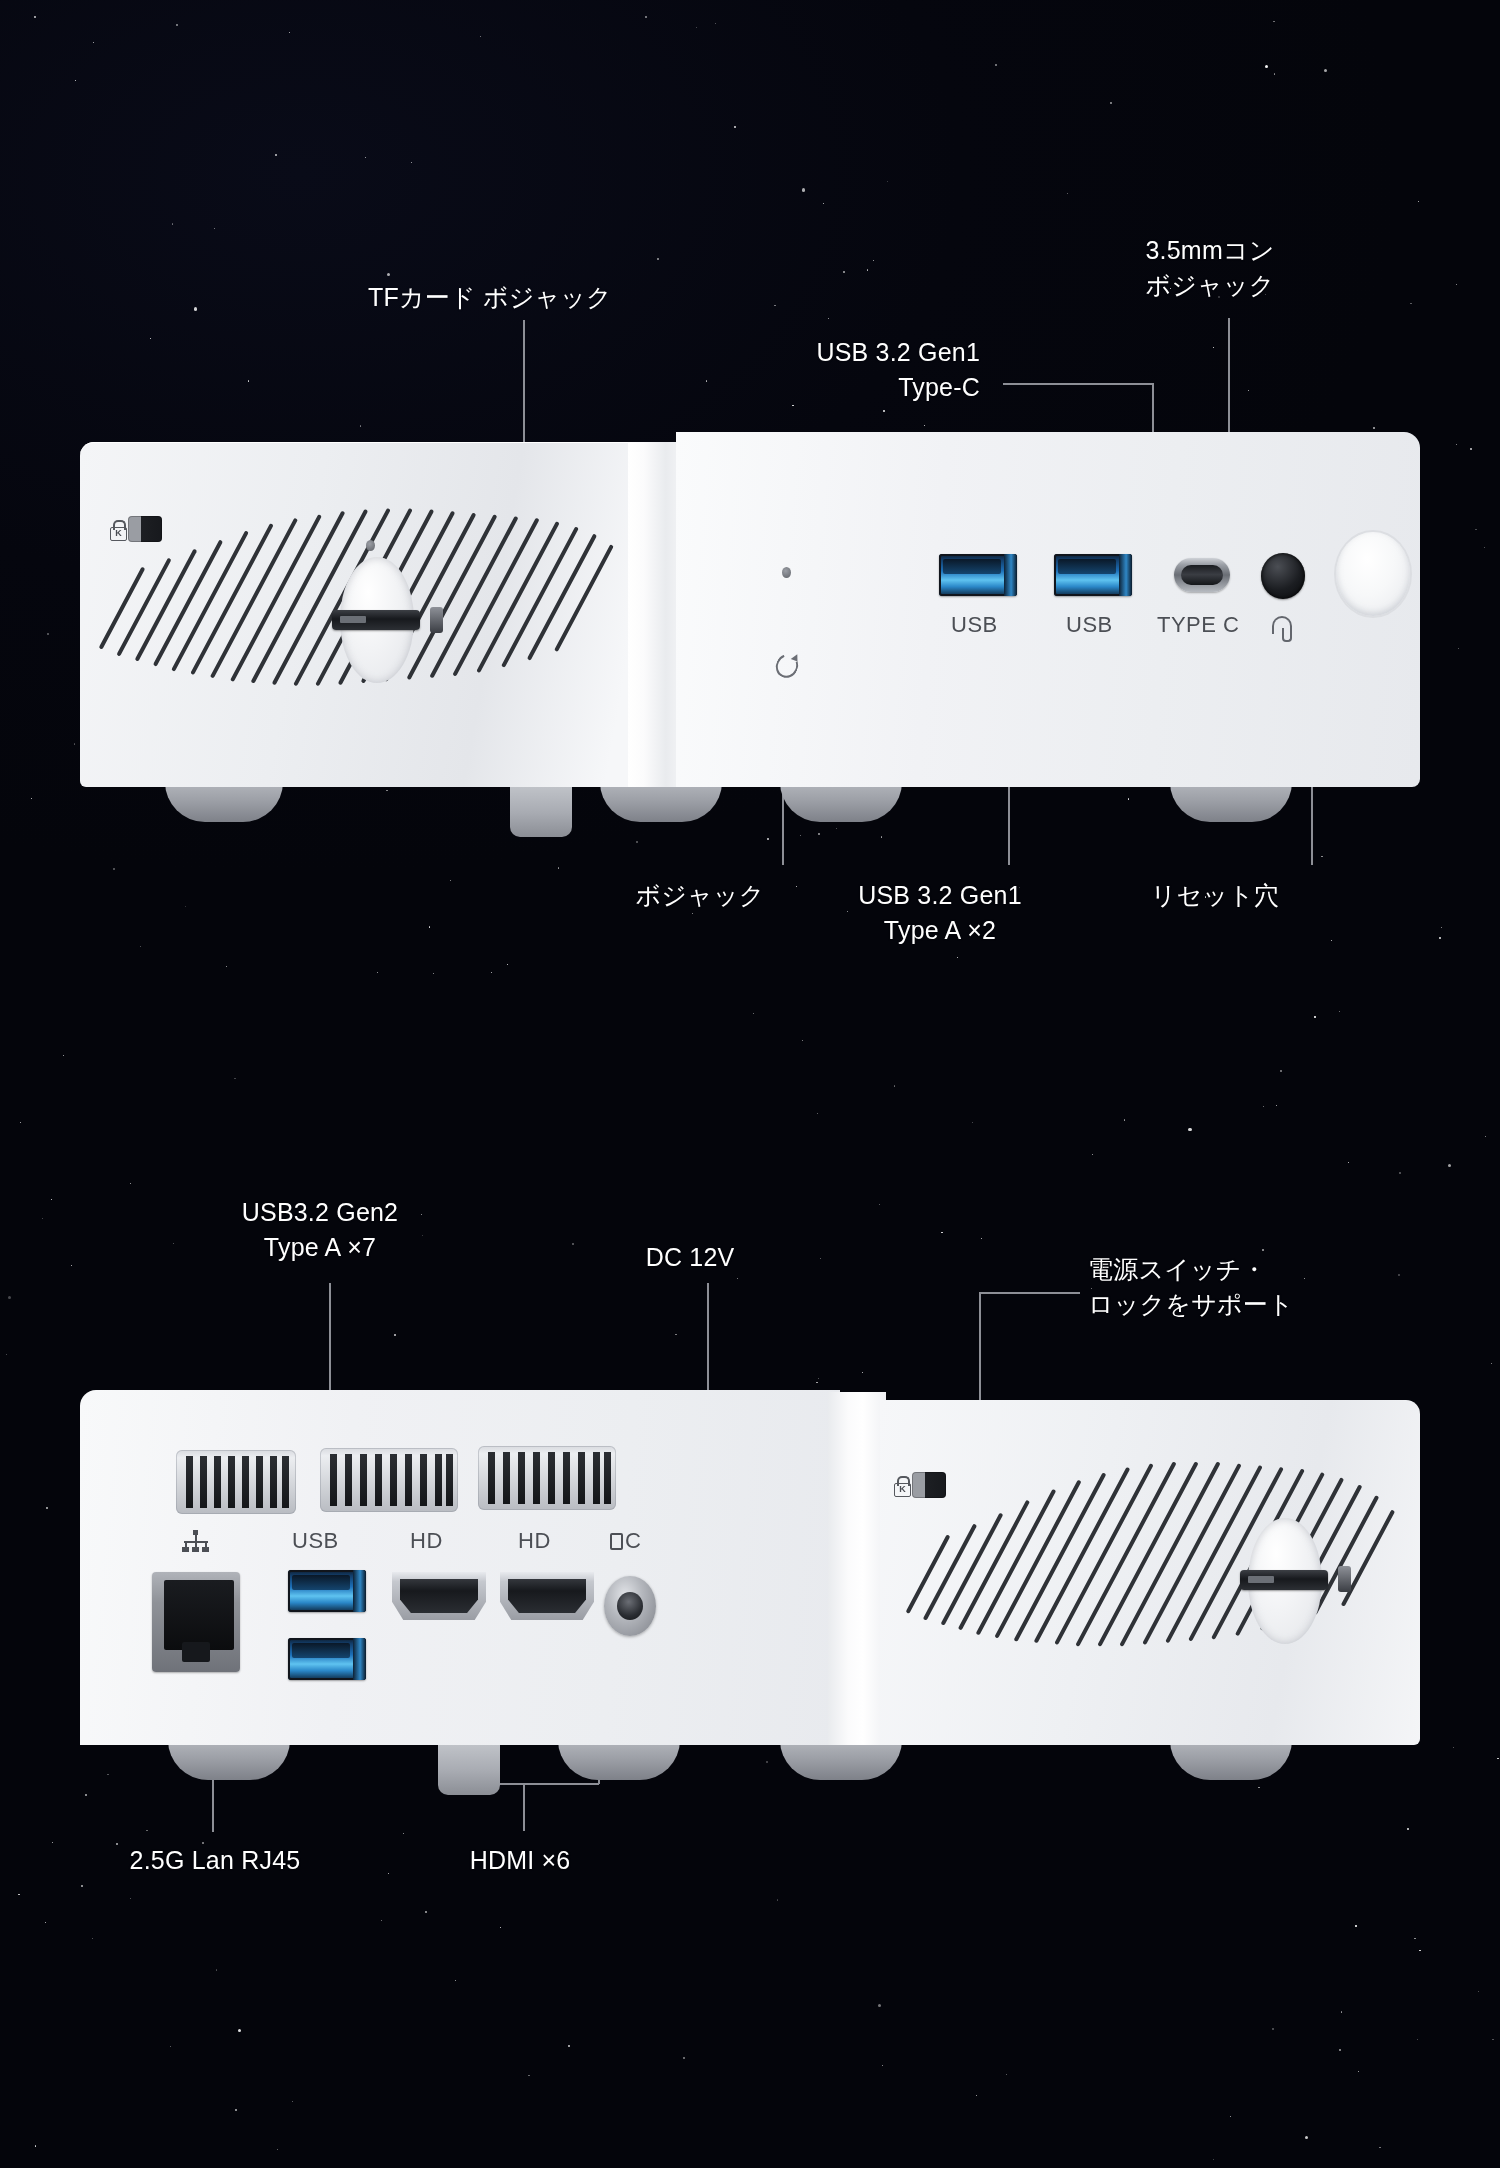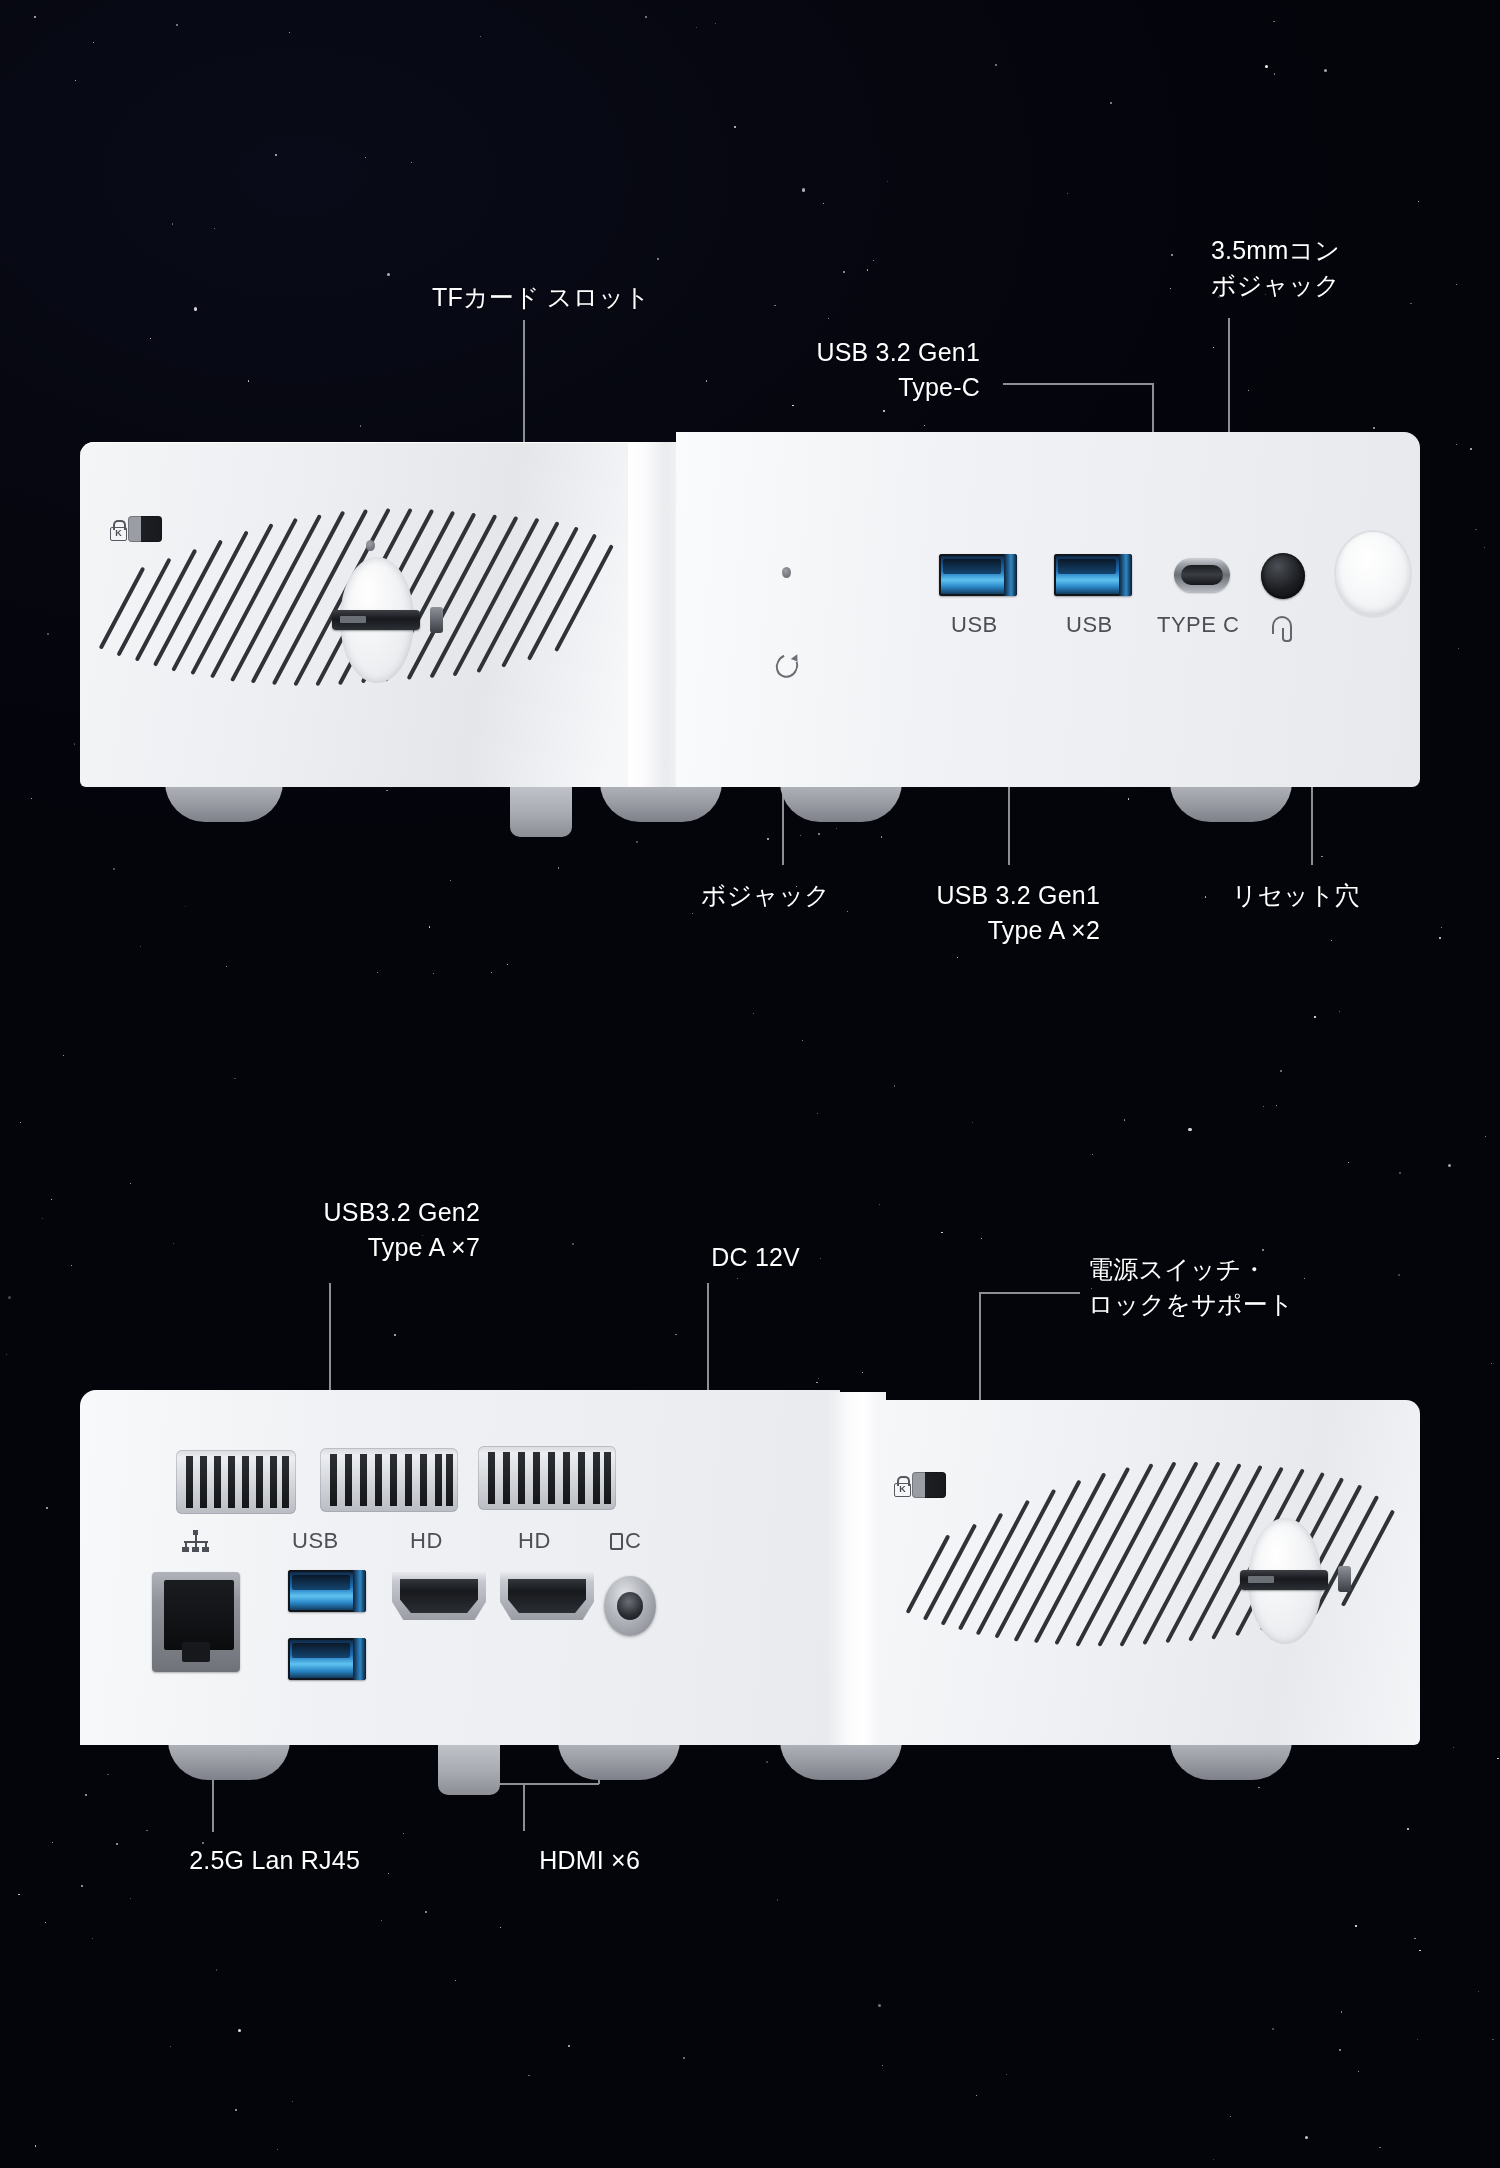--- a/index.html
+++ b/index.html
@@ -26,21 +26,21 @@
   
   .label {
     position:absolute;
     color:#ffffff;
     font-size:25px;
     line-height:1.38;
     letter-spacing:0.2px;
     white-space:pre-line;
     text-shadow:0 0 2px rgba(0,0,0,.5);
   }
-  .label.ta-c { text-align:right; }
+  .label.ta-c { text-align:center; }
   .label.ta-r { text-align:right; }
   .label.ta-l { text-align:left; }
 
   
   .lead { position:absolute; background:#8d8f96; }
   .lead.v { width:1.6px; }
   .lead.h { height:1.6px; }
   .dot {
     position:absolute;
     width:13px; height:13px;
@@ -546,21 +546,21 @@
     <i style="left: 90.2px; top: 643.4px; width: 1.3px; height: 1.3px; opacity: 0.7;"></i>
     <i style="left: 129.9px; top: 1182.5px; width: 1.3px; height: 1.3px; opacity: 0.73;"></i>
     <i style="left: 410.6px; top: 161.9px; width: 1.3px; height: 1.3px; opacity: 0.73;"></i>
     <i style="left: 1497.4px; top: 1757.6px; width: 1.3px; height: 1.3px; opacity: 0.88;"></i>
     <i style="left: 1274.2px; top: 73.3px; width: 1.3px; height: 1.3px; opacity: 0.55;"></i>
     <i style="left: 1258.4px; top: 1786.8px; width: 1.3px; height: 1.3px; opacity: 0.64;"></i>
     <i style="left: 359.9px; top: 425.4px; width: 1.3px; height: 1.3px; opacity: 0.47;"></i>
     <i style="left: 765.9px; top: 1760.9px; width: 2.1px; height: 2.1px; opacity: 0.32;"></i>
   </div>
 
-<div class="label ta-c" style="left:330px; top:280px; width:320px;">TFカード スロット</div>
+<div class="label ta-c" style="left:330px; top:280px; width:320px;">TFカード ボジャック</div>
 <div class="label ta-r" style="left:520px; top:335px; width:460px;">USB 3.2 Gen1
 Type-C</div>
 <div class="label ta-c" style="left:1080px; top:233px; width:260px;">3.5mmコン
 ボジャック</div>
 
 <div class="label ta-c" style="left:570px; top:878px; width:260px;">ボジャック</div>
 <div class="label ta-c" style="left:780px; top:878px; width:320px;">USB 3.2 Gen1
 Type A  ×2</div>
 <div class="label ta-c" style="left:1070px; top:878px; width:290px;">リセット穴</div>
 

